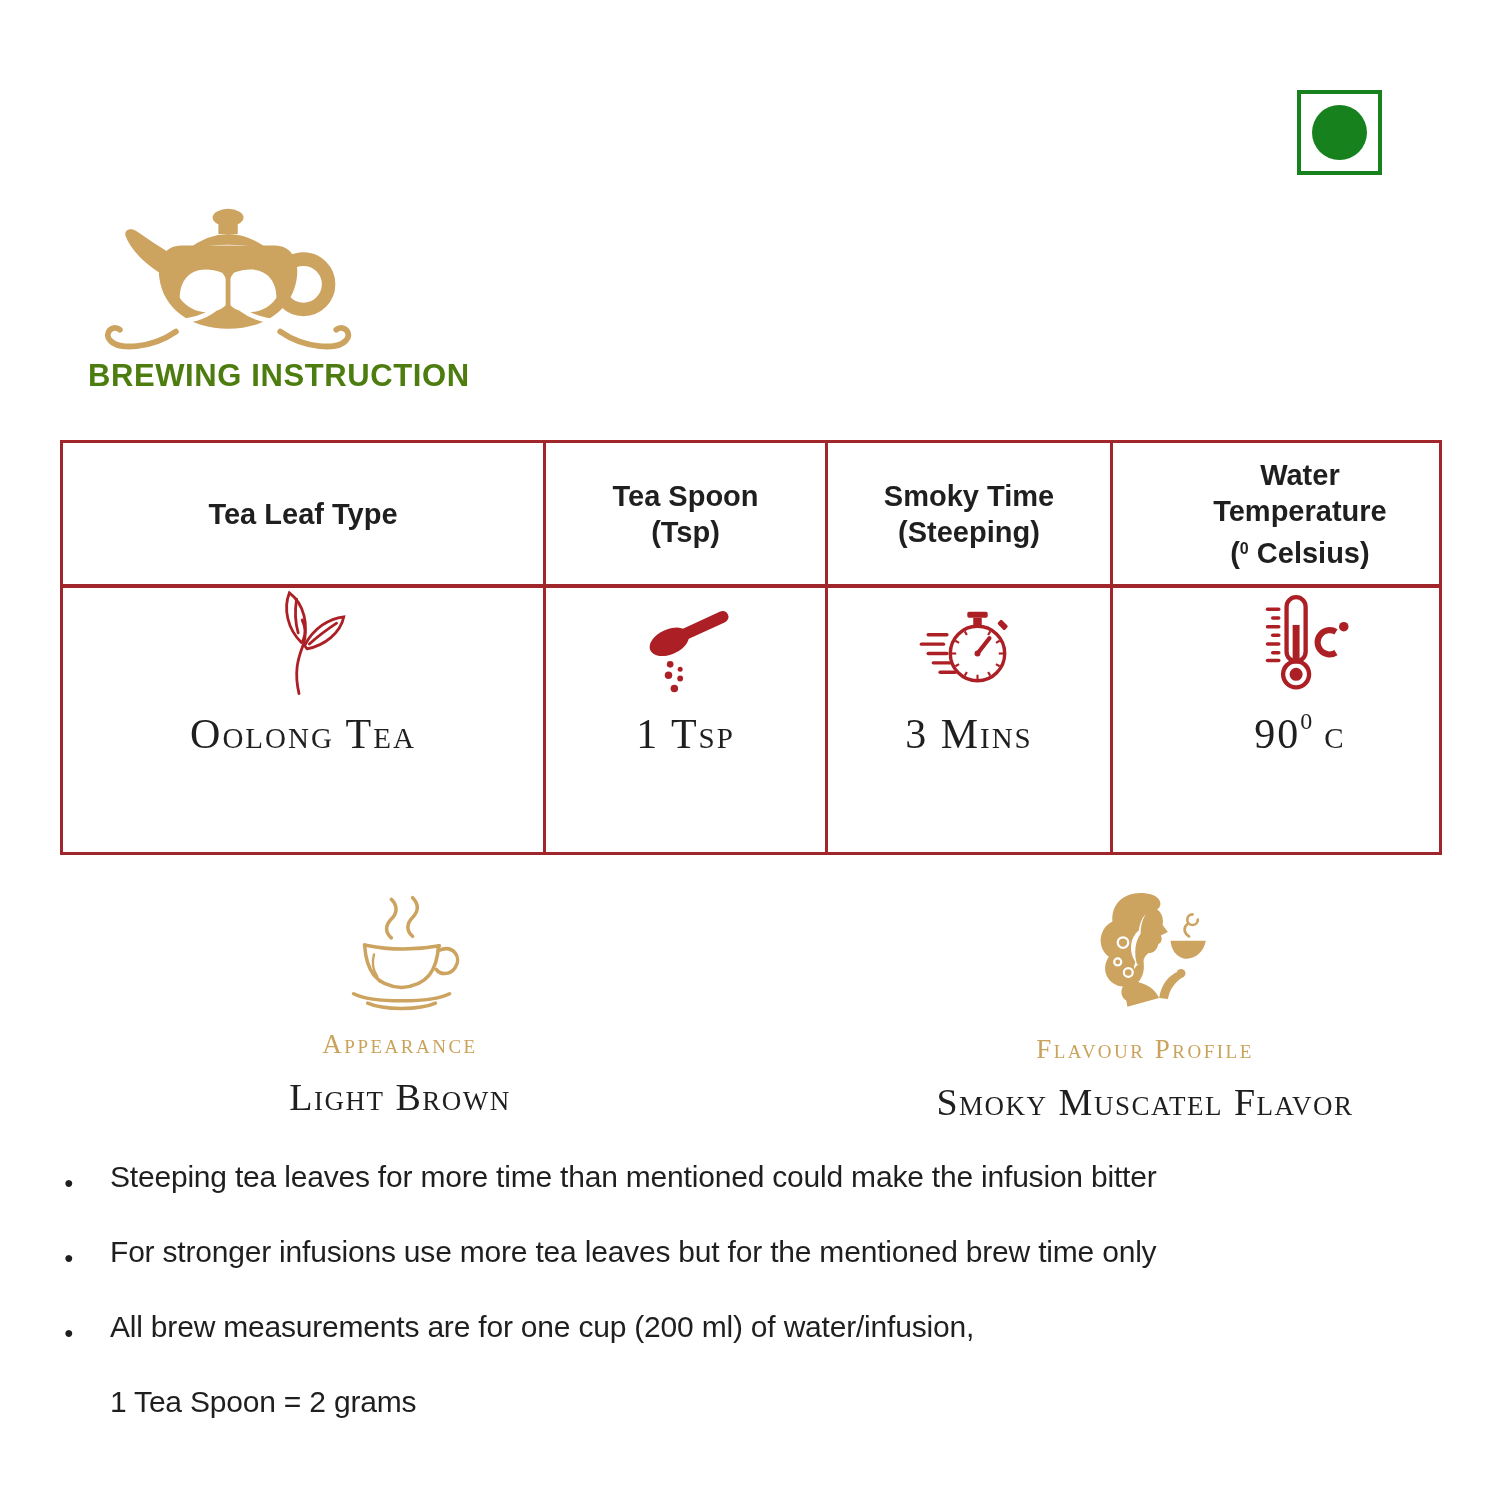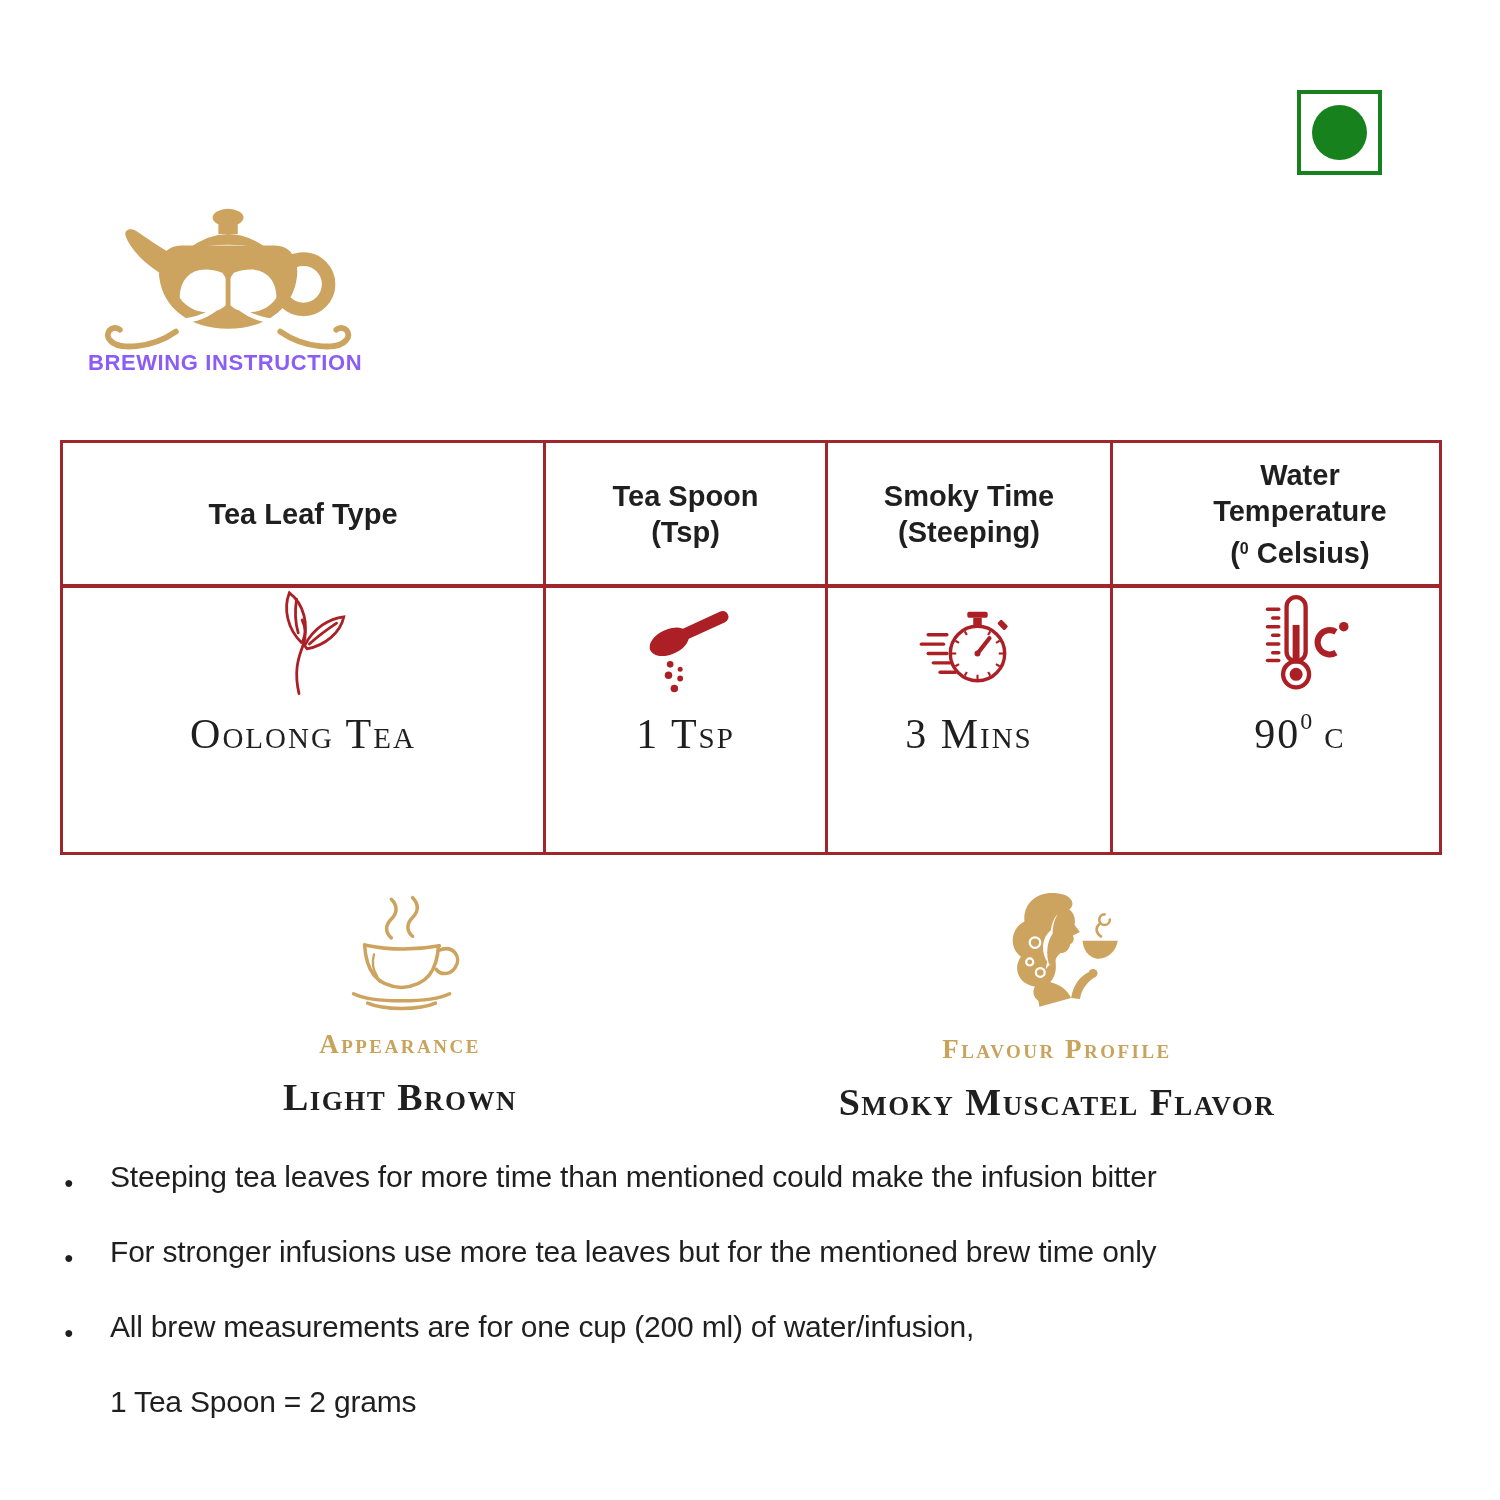--- a/index.html
+++ b/index.html
@@ -12,21 +12,21 @@
   .veg-mark {
     position:absolute; left:1297px; top:90px; width:77px; height:77px;
     border:4px solid #17821D; display:flex; align-items:center; justify-content:center;
   }
   .veg-dot { width:55px; height:55px; border-radius:50%; background:#17821D; }
 
   
   .brand { position:absolute; left:88px; top:205px; width:310px; }
   .brand-logo { display:block; width:252px; height:145px; margin-left:16px; }
   .brand-title {
-    font-size:22px; font-weight:bold; color:#8b5cf6; letter-spacing:0.6px;
+    margin-top:8px; font-size:31px; font-weight:bold; color:#4d7c0f; letter-spacing:0.6px;
     white-space:nowrap;
   }
 
   
   .brew-table {
     position:absolute; left:60px; top:440px; width:1382px; height:415px;
     border:3px solid #A0262B; box-sizing:border-box;
     display:grid; grid-template-columns:35.1% 20.5% 20.7% 23.7%; grid-template-rows:145px 1fr;
   }
   .cell { border-right:3px solid #A0262B; box-sizing:border-box; }
@@ -40,23 +40,23 @@
   .bodyc { display:flex; flex-direction:column; align-items:center; }
   .icon-wrap { height:108px; display:flex; align-items:flex-end; justify-content:center; }
   .cell-label {
     margin-top:14px; font-family:"Liberation Serif", serif; font-variant:small-caps;
     font-size:42px; letter-spacing:2px; color:#1F1F1F; white-space:nowrap;
   }
   .cell-label sup { font-size:24px; position:relative; top:-4px; vertical-align:super; font-variant:normal; }
   .temp-unit { margin-left:10px; }
 
   
-  .info-block { position:absolute; text-align:center;font-weight:bold; }
+  .info-block { position:absolute; text-align:center; }
   .info-appearance { left:230px; top:893px; width:340px; }
-  .info-flavour { left:787px; top:888px; width:540px; }
+  .info-flavour { left:875px; top:888px; width:540px; }
   .info-appearance .info-icon { width:150px; height:122px; }
   .info-flavour .info-icon { width:134px; height:132px; }
   .info-label {
     font-family:"Liberation Serif", serif; font-variant:small-caps;
     font-size:27px; letter-spacing:2.5px; color:#C9A35C; margin-top:10px; white-space:nowrap;
   }
   .info-value {
     font-family:"Liberation Serif", serif; font-variant:small-caps;
     font-size:38px; letter-spacing:1.5px; color:#1F1F1F; margin-top:15px; white-space:nowrap;
   }

